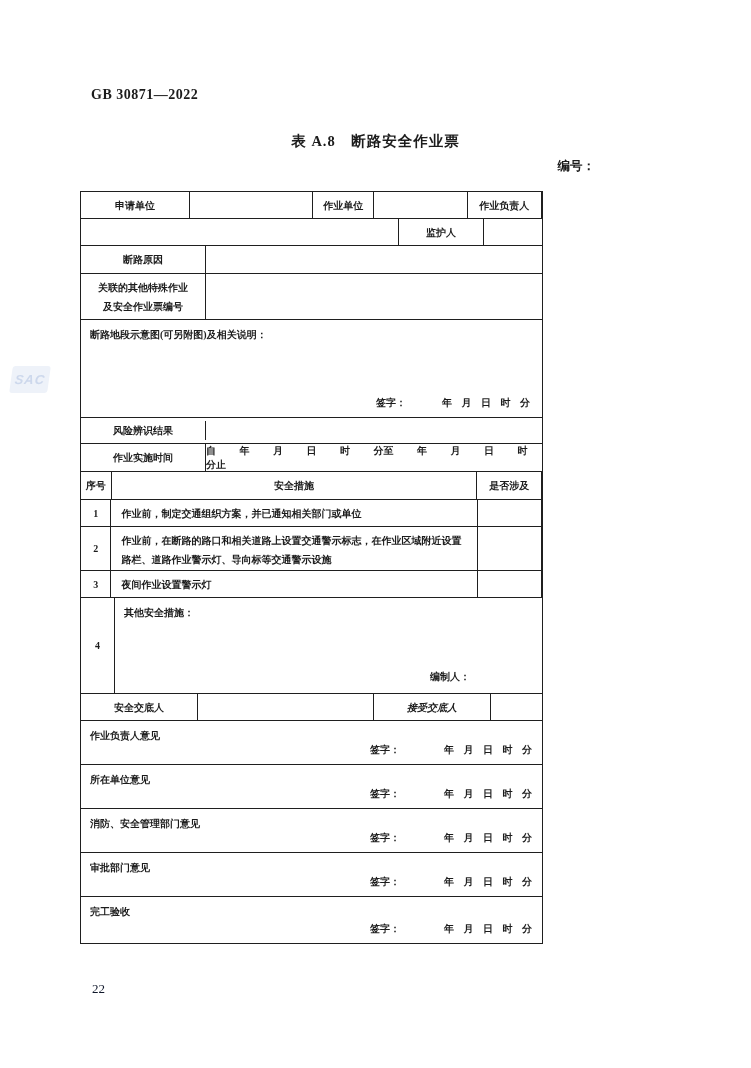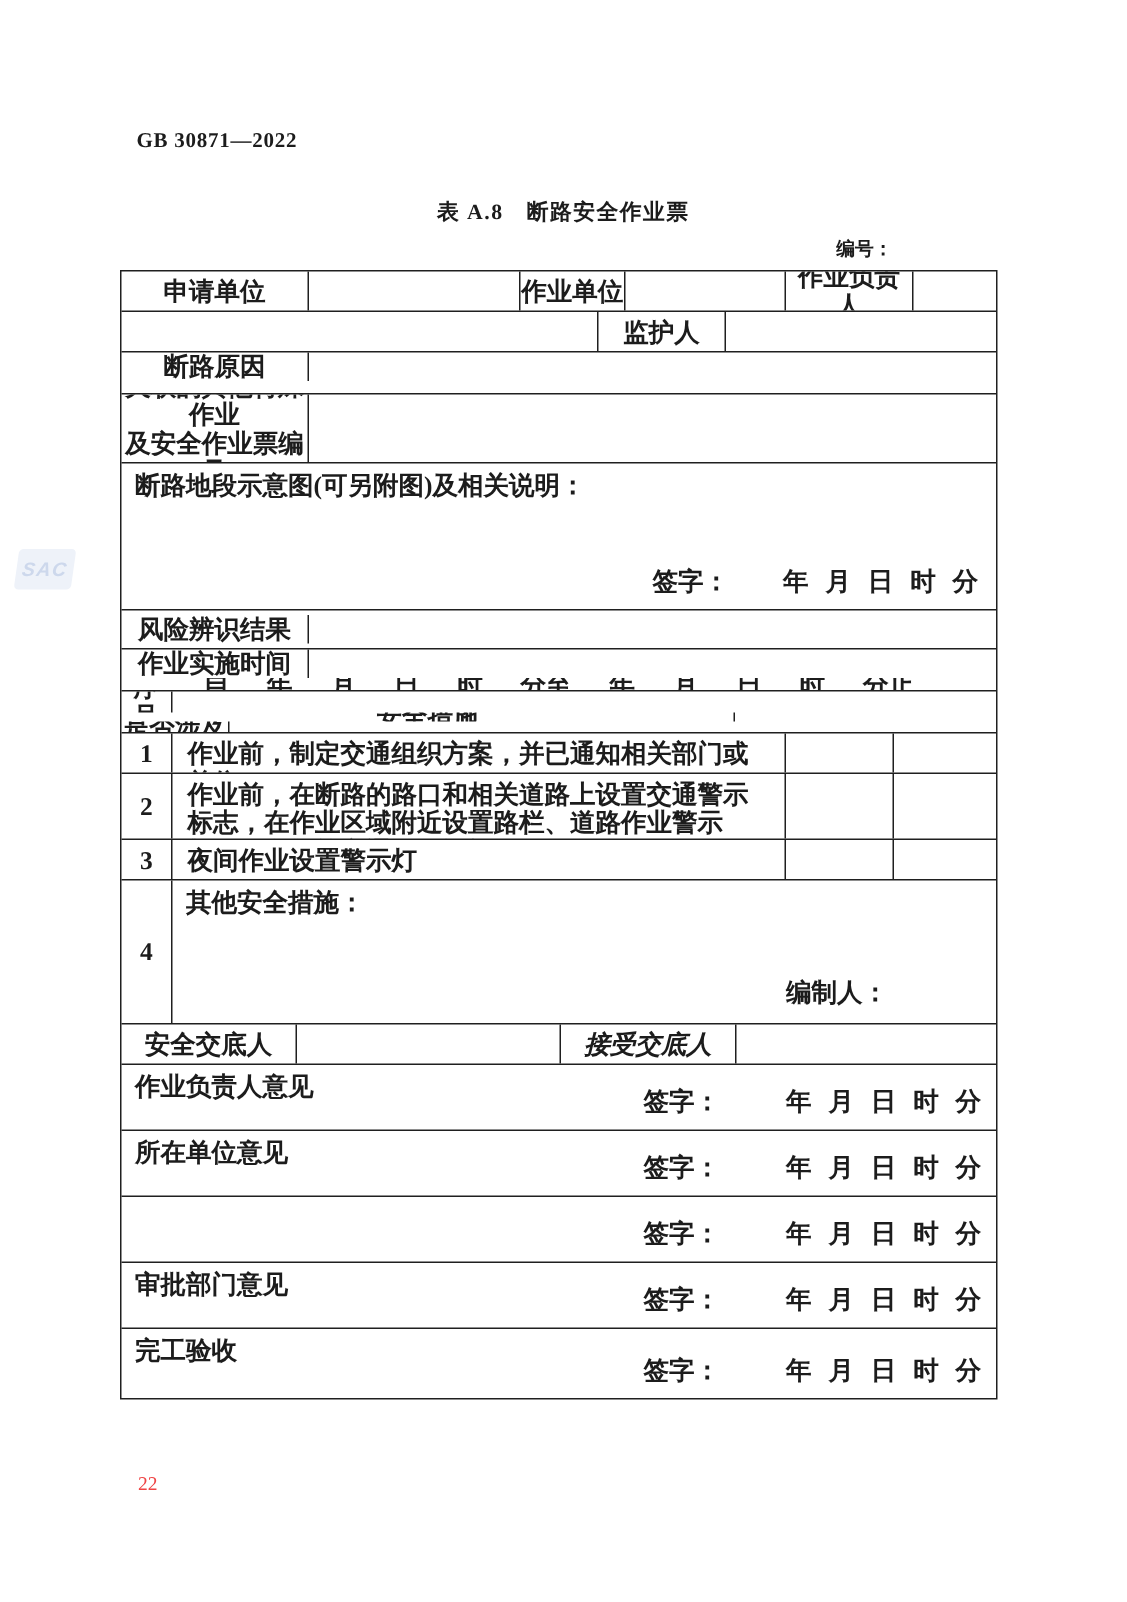--- a/index.html
+++ b/index.html
@@ -27,49 +27,49 @@
   .watermark{
     position:absolute;left:11px;top:366px;width:38px;height:27px;
     background:#eef2f9;color:#cdd8ec;
     display:flex;align-items:center;justify-content:center;
     font-family:"Liberation Sans","DejaVu Sans",sans-serif;
     font-style:italic;font-weight:bold;font-size:13px;letter-spacing:1px;
     border-radius:3px;transform:skewX(-8deg);
   }
   .page-number{
     position:absolute;left:92px;top:981px;
-    font-size:13px;color:#ef4444;
+    font-size:13px;color:#0f172a;
   }
 
   
   .tbl{
-    position:absolute;left:80px;top:180px;width:585px;
+    position:absolute;left:80px;top:191px;width:463px;
     border:1.6px solid #1f1f1f;
     box-sizing:border-box;
-    font-size:17px;font-weight:bold;
+    font-size:10px;font-weight:bold;
   }
   .trow{display:flex;border-bottom:1px solid #1f1f1f;box-sizing:border-box;}
   .trow:last-child{border-bottom:none;}
   .cell{
     border-right:1px solid #1f1f1f;
     box-sizing:border-box;
     overflow:hidden;
   }
   .cell:last-child{border-right:none;}
   .lab{display:flex;align-items:center;justify-content:center;text-align:center;line-height:19px;}
   .flex1{flex:1;}
 
   
   .w-l1{width:125px;} .w-v1{width:141px;} .w-l2{width:70px;} .w-v2{width:107px;} .w-l3{width:85px;}
   .w-wide{width:318px;}           
   .w-no{width:34px;} .w-meas{width:409px;} .w-inv{width:72px;}
   .w-b1{width:117px;} .w-b2{width:176px;} .w-b3{width:117px;font-style:italic;}
 
   
-  .h26{height:26px;align-items:center;} .h27{height:27px;} .h28{height:28px;flex-direction:column;} .h44{height:44px;}
+  .h26{height:26px;align-items:center;} .h27{height:27px;} .h28{height:28px;} .h44{height:44px;}
   .h46{height:46px;gap:20px;} .h96{height:96px;} .h98{height:98px;}
 
   .padlab{padding:5px 0 0 9px;line-height:19px;}
   .rel{position:relative;}
   .signline{
     position:absolute;left:0;right:0;bottom:7px;
     display:flex;justify-content:flex-end;align-items:baseline;
     padding-right:8px;font-weight:bold;
   }
   .dateparts{margin-left:44px;word-spacing:7px;margin-right:2px;}
@@ -201,20 +201,21 @@
         <div class="padlab">所在单位意见</div>
         <div class="signline">
           <span>签字：</span>
           <span class="dateparts">年 月 日 时 分</span>
         </div>
       </div>
     </div>
 
     <div class="trow h44">
       <div class="cell flex1 rel">
+        <div class="padlab">消防、安全管理部门意见</div>
         <div class="signline">
           <span>签字：</span>
           <span class="dateparts">年 月 日 时 分</span>
         </div>
       </div>
     </div>
 
     <div class="trow h44">
       <div class="cell flex1 rel">
         <div class="padlab">审批部门意见</div>

